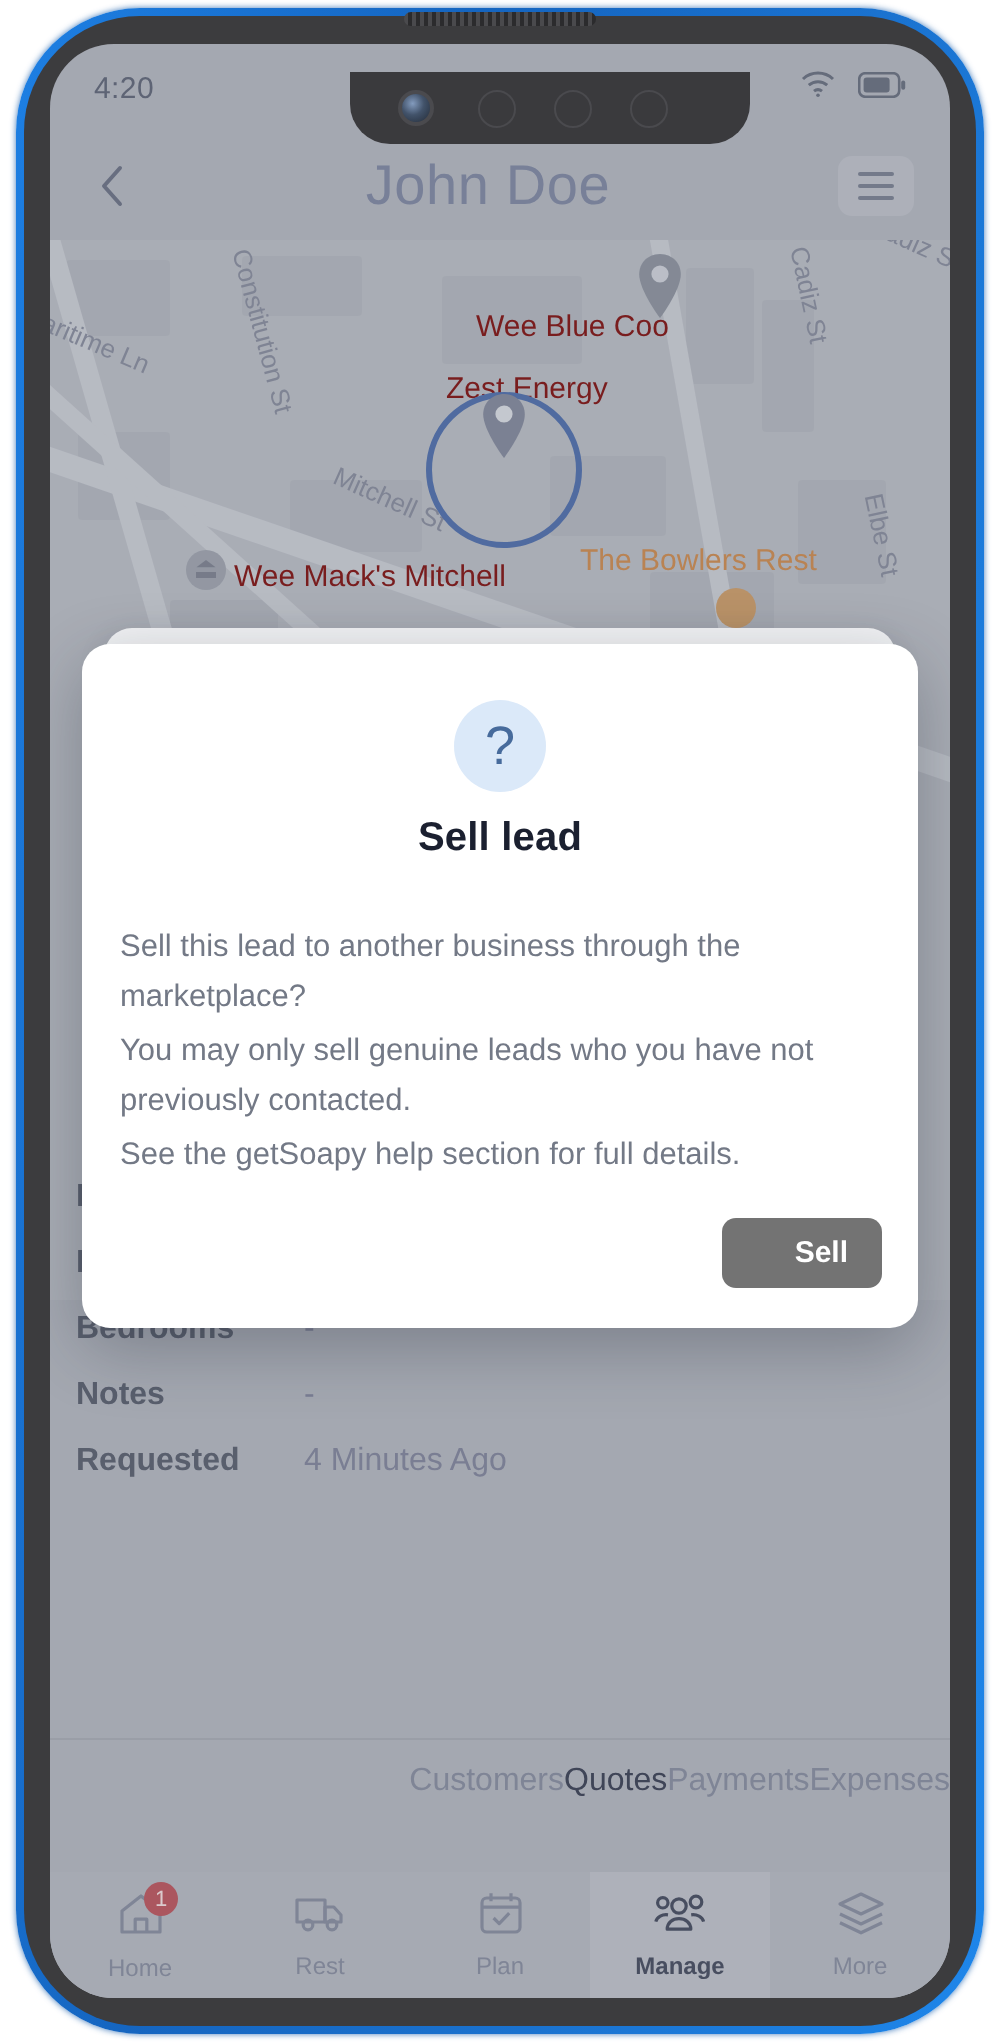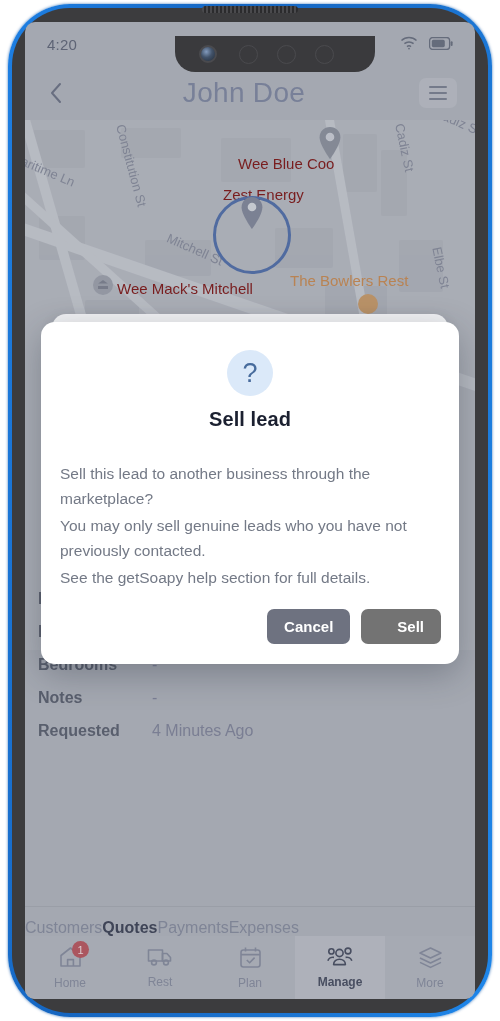--- a/index.html
+++ b/index.html
@@ -17,21 +17,21 @@
     border-radius: 62px;
     background: linear-gradient(100deg,#1d7fe3 0%,#1565c0 35%,#1a72cf 65%,#1e86ea 100%);
     box-shadow: 0 0 3px rgba(20,90,170,.8);
   }
   .phone-bezel {
     position: absolute; left: 12px; top: 8px; width: 476px; height: 1005px;
     border-radius: 58px; background: #3c3c3e;
   }
   .phone-screen {
     position: absolute; left: 25px; top: 22px; width: 450px; height: 977px;
-    border-radius: 10px; background: #aeb2bb; overflow: hidden;
+    border-radius: 32px; background: #aeb2bb; overflow: hidden;
   }
   .speaker-grille {
     position: absolute; left: 202px; top: 6px; width: 96px; height: 7px;
     border-radius: 4px; background: #2b2b2d;
     background-image: repeating-linear-gradient(90deg,#4a4a4d 0 2px,#2b2b2d 2px 4px);
   }
   .notch {
     position: absolute; left: 150px; top: 14px; width: 200px; height: 36px;
     background: #3c3c3e; border-radius: 0 0 20px 20px; z-index: 40;
   }
@@ -103,26 +103,26 @@
     position: absolute; left: 0; top: 560px; width: 450px; padding: 0 13px;
   }
   .detail-row {
     display: flex; align-items: center; height: 33px;
   }
   .detail-key { width: 114px; font-size: 16px; font-weight: bold; color: #5d6372; }
   .detail-val { font-size: 16px; color: #80859a; }
 
   
   .sec-tabs {
-    position: absolute; left: 0; top: 884px; width: 450px; height: 42px;
-    display: flex; align-items: center; justify-content: flex-start;
+    position: absolute; left: 0; top: 847px; width: 450px; height: 42px;
+    display: flex; align-items: center; justify-content: flex-end;
     border-top: 1px solid #a3a7b0;
   }
   .sec-tab { font-size: 16px; color: #868c9e; }
-  .sec-tab.active { color: #41475a; font-weight: bold; }
+  .sec-tab.active { color: #41475a; font-weight: normal; }
 
   
   .bottom-nav {
     position: absolute; left: 0; bottom: 0; width: 450px; height: 63px;
     display: flex; background: #b0b4bd;
   }
   .nav-item {
     flex: 1; display: flex; flex-direction: column; align-items: center;
     justify-content: center; gap: 3px; position: relative; color: #868c9e;
   }
@@ -386,19 +386,18 @@
 
     <div class="modal">
       <div class="q-circle">?</div>
       <div class="modal-title">Sell lead</div>
       <div class="modal-body">
         <p>Sell this lead to another business through the marketplace?</p>
         <p>You may only sell genuine leads who you have not previously contacted.</p>
         <p>See the getSoapy help section for full details.</p>
       </div>
       <div class="modal-actions">
-        <button class="btn btn-cancel">Cancel</button>
         <button class="btn btn-sell">Sell</button>
       </div>
     </div>
 
   </div>
 </div>
 
 </body></html>

